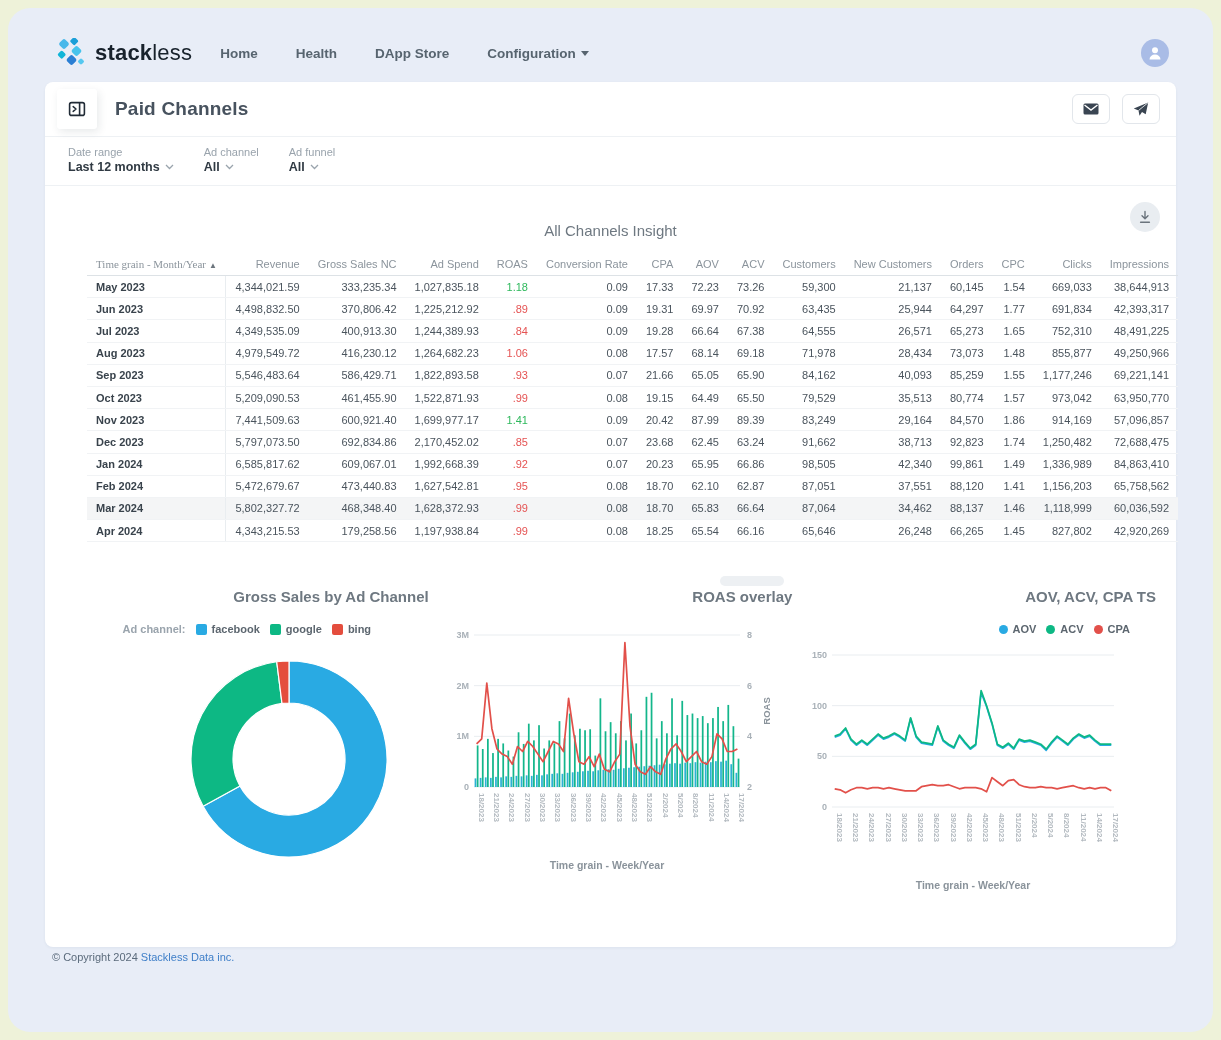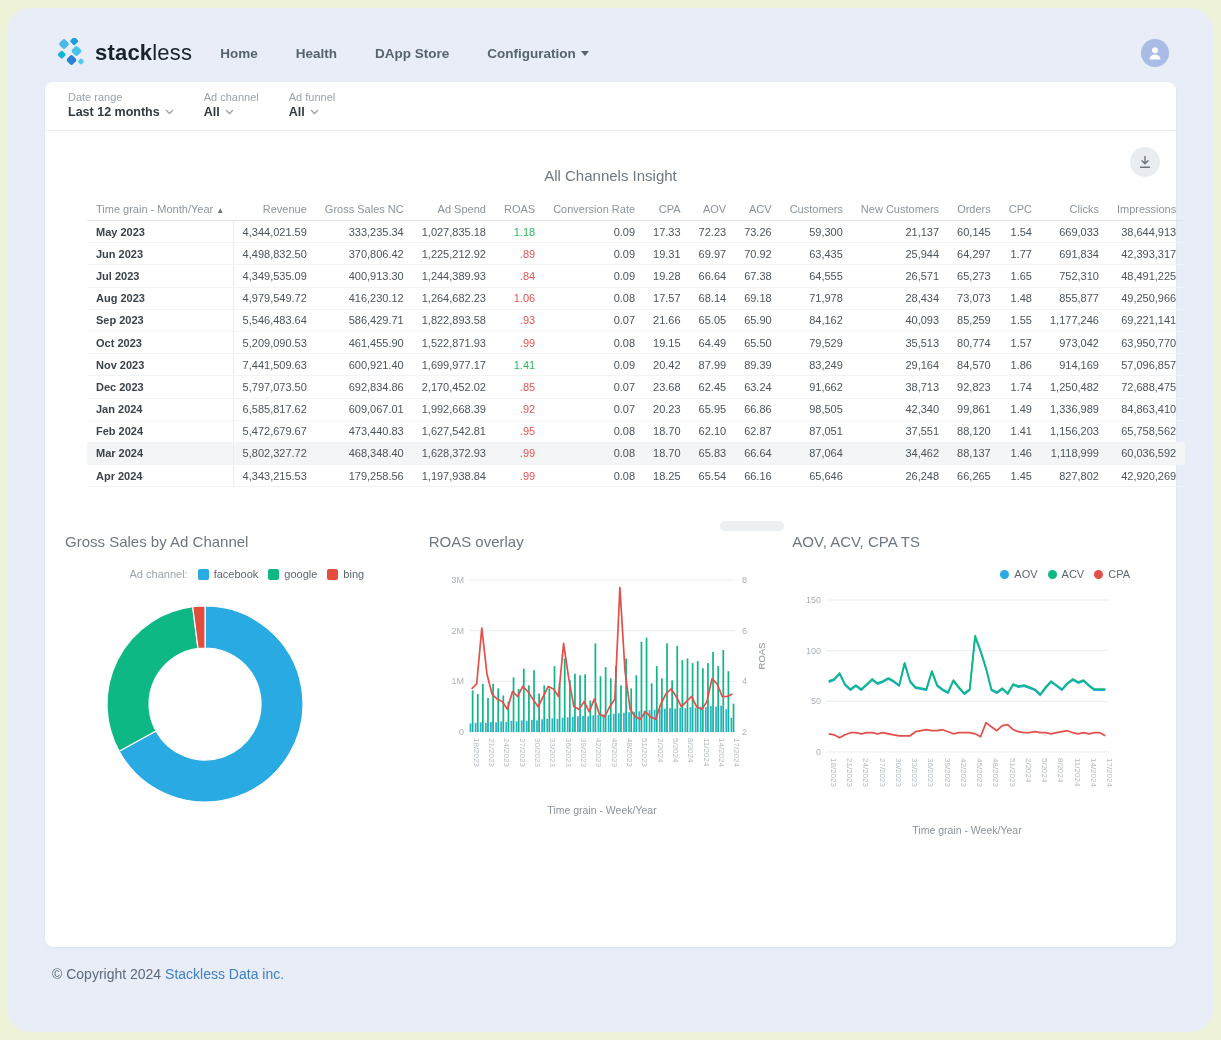--- a/index.html
+++ b/index.html
@@ -27,38 +27,38 @@
   .filters{display:flex;gap:30px;padding:9px 24px 11px 23px;border-bottom:1px solid #eef1f4;}
   .filter-group{cursor:pointer;}
   .filter-label{font-size:11px;color:#99a3ac;margin-bottom:2px;}
   .filter-value{font-size:12.5px;font-weight:700;color:#303a43;display:flex;align-items:center;gap:5px;}
   
   .panel-body{position:relative;padding-top:12px;}
   .dl-btn{position:absolute;top:16px;right:16px;width:30px;height:30px;border-radius:50%;background:#e9edf1;border:none;display:flex;align-items:center;justify-content:center;cursor:pointer;}
   .table-title{text-align:center;font-size:15px;color:#6e7881;margin:24px 8px 14px;}
   table{border-collapse:collapse;margin:0 40px 0 42px;width:calc(100% - 82px);font-size:11px;}
   th{font-weight:400;color:#8b949c;text-align:right;padding:5px 9px;border-bottom:1px solid #dde2e6;white-space:nowrap;cursor:pointer;}
-  th:first-child{text-align:left;}
+  th:first-child{text-align:left;font-family:Liberation Serif, serif;}
   td{color:#4a545d;text-align:right;padding:4.6px 9px;border-bottom:1px solid #f1f3f5;white-space:nowrap;}
   td:first-child{text-align:left;font-weight:700;color:#39434c;border-right:1px solid #e9edf0;width:148px;}
   tr.highlight td{background:#f4f5f6;}
   .sort-arrow{font-size:8px;color:#6c757d;margin-left:3px;}
   
   .charts{display:flex;margin:46px 20px 0 20px;position:relative;}
   .scroll-pill{position:absolute;top:-12px;left:calc(63% - 32px);width:64px;height:10px;border-radius:5px;background:#edf0f3;cursor:pointer;}
-  .chart-box{flex:1;text-align:left;}
+  .chart-box{flex:1;text-align:right;font-weight:bold;}
   .chart-title{font-size:15px;color:#6e7881;margin-bottom:16px;}
   .legend{display:flex;align-items:center;justify-content:center;gap:10px;font-size:11px;color:#5c666f;margin-bottom:4px;min-height:16px;}
   .legend.right{justify-content:flex-end;padding-right:26px;}
   .legend .muted{color:#c6ccd2;}
   .legend-item{display:flex;align-items:center;gap:5px;cursor:pointer;}
   .sw{width:11px;height:11px;border-radius:2px;display:inline-block;}
   .dot{width:9px;height:9px;border-radius:50%;display:inline-block;}
   
-  .footer{padding:19px 44px;font-size:14px;color:#5b6b7c;}
+  .footer{padding:4px 44px;font-size:11px;color:#5b6b7c;}
   .footer a{color:#3f7fc8;text-decoration:none;cursor:pointer;}
 </style>
 </head>
 <body>
 
 <div class="app">
 
   <div class="navbar">
     <div class="brand">
       <svg width="32" height="30" viewBox="0 0 32 30">
@@ -79,20 +79,44 @@
       </nav>
     <div class="avatar">
       <svg width="16" height="16" viewBox="0 0 14 14">
         <circle cx="7" cy="4.6" r="2.6" fill="#ffffff"></circle>
         <path d="M2.2 12.6 a4.8 4.3 0 0 1 9.6 0 Z" fill="#ffffff"></path>
       </svg>
     </div>
   </div>
 
   <div class="card">
+    <div class="card-header">
+      <button class="toggle-btn">
+        <svg width="20" height="20" viewBox="0 0 20 20">
+          <rect x="2.6" y="3.6" width="14.8" height="12.8" rx="2" fill="none" stroke="#212b36" stroke-width="1.6"></rect>
+          <line x1="12.6" y1="3.6" x2="12.6" y2="16.4" stroke="#212b36" stroke-width="1.6"></line>
+          <path d="M6.2 7.6 L9 10 L6.2 12.4" fill="none" stroke="#212b36" stroke-width="1.5" stroke-linecap="round" stroke-linejoin="round"></path>
+        </svg>
+      </button>
+      <div class="page-title">Paid Channels</div>
+      <div class="header-actions">
+        <button class="icon-btn">
+          <svg width="16" height="12" viewBox="0 0 16 12">
+            <rect x="0.5" y="0.5" width="15" height="11" rx="1.5" fill="#3a4552"></rect>
+            <path d="M1.5 2 L8 7 L14.5 2" fill="none" stroke="#ffffff" stroke-width="1.4"></path>
+          </svg>
+        </button>
+        <button class="icon-btn">
+          <svg width="16" height="15" viewBox="0 0 16 15">
+            <path d="M15.2 0.6 L0.8 6.6 L5.5 8.5 L6.5 13.8 L9 9.9 L12.7 12.2 Z" fill="#3a4552"></path>
+            <path d="M15.2 0.6 L5.5 8.5" stroke="#ffffff" stroke-width="0.8"></path>
+          </svg>
+        </button>
+      </div>
+    </div>
 
     <div class="filters">
         <div class="filter-group">
           <div class="filter-label">Date range</div>
           <div class="filter-value">
             <span>Last 12 months</span>
             <svg width="9" height="6">
               <path d="M1 1 L4.5 4.5 L8 1" fill="none" stroke="#9aa4ad" stroke-width="1.3"></path>
             </svg>
           </div>

